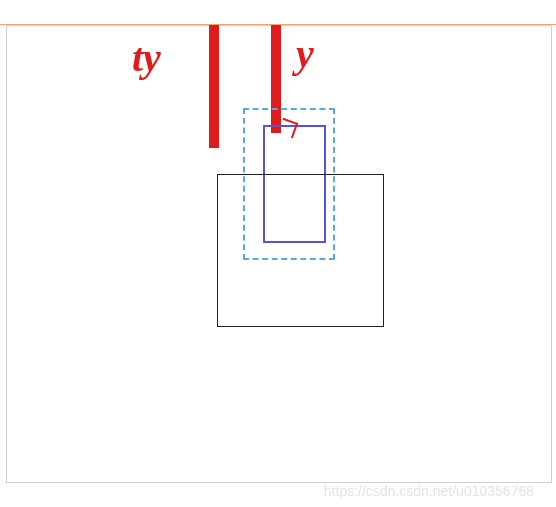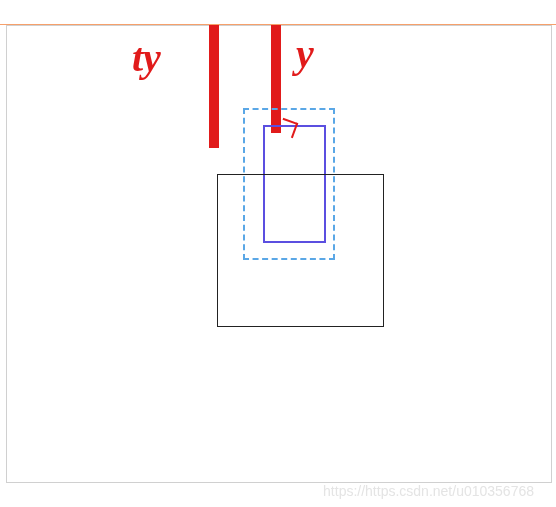--- a/index.html
+++ b/index.html
@@ -29,14 +29,14 @@
   <div class="v-bar" style="left:271px;top:25px;width:10px;height:108px"></div>
 
   <div class="dashed-sel" style="left:243px;top:108px;width:88px;height:148px"></div>
 
   <div class="blue-rect" style="left:263px;top:125px;width:59px;height:114px"></div>
 
   <div class="tick" style="left:280px;top:120px"></div>
 
   <div class="black-box" style="left:217px;top:174px;width:165px;height:151px"></div>
 
-  <div class="wm">https://https.csdn.net/u010356768</div>
+  <div class="wm">https://csdn.csdn.net/u010356768</div>
 </div>
 
 </body></html>

